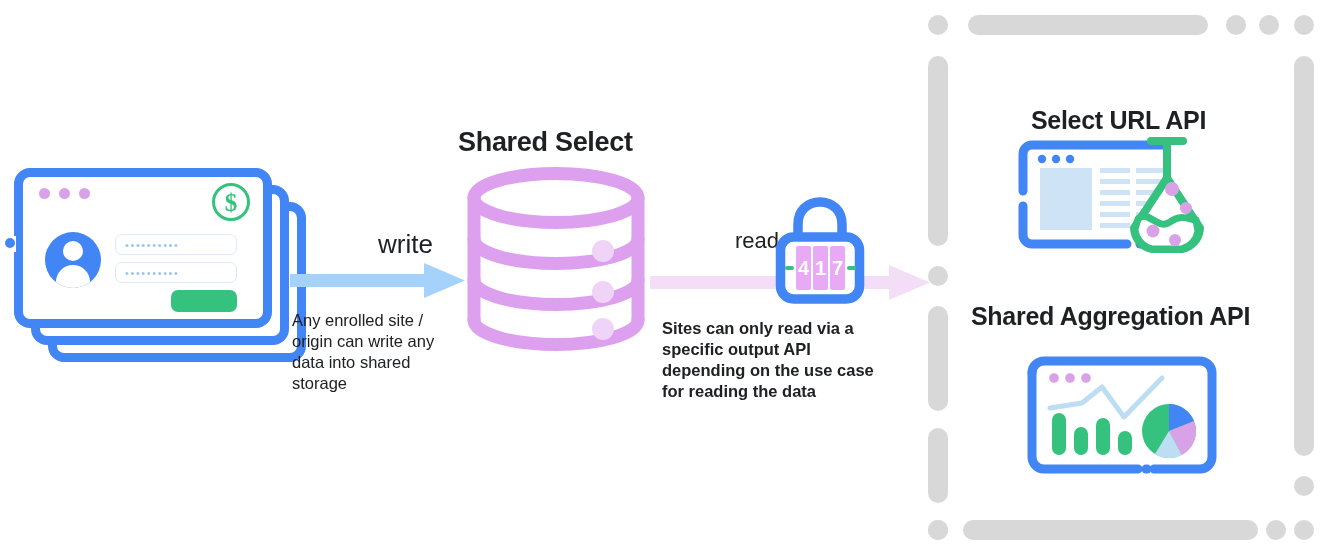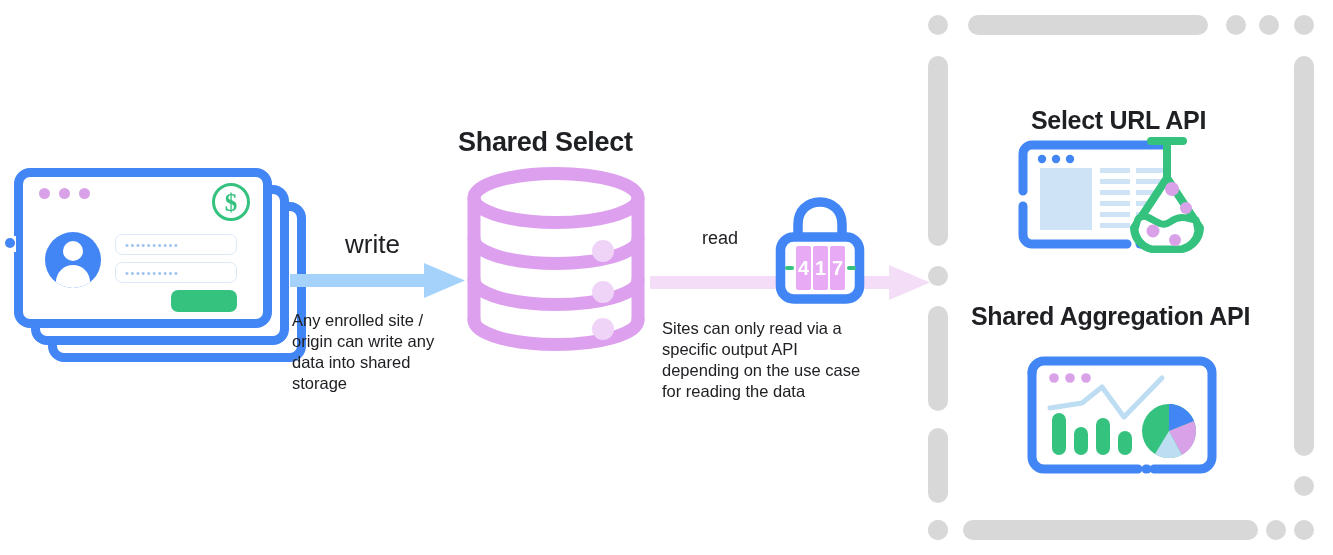--- a/index.html
+++ b/index.html
@@ -16,20 +16,21 @@
   .abs{position:absolute;}
   .label-bold{
     font-weight:700;
     color:#1f2023;
     letter-spacing:-0.3px;
     white-space:nowrap;
   }
   .label-plain{
     color:#202124;
     white-space:nowrap;
+    margin-left:33px;
   }
   .para{
     color:#202124;
     font-size:16.5px;
     line-height:21px;
     white-space:pre-line;
   }
 
   
   #cards{left:14px;top:168px;width:290px;height:195px;}
@@ -105,24 +106,24 @@
   
   #write-label{left:345px;top:229px;font-size:26px;}
   #write-arrow{left:290px;top:263px;width:175px;height:35px;}
   #write-caption{left:292px;top:310px;width:175px;}
 
   
   #ss-title{left:458px;top:127px;font-size:27px;}
   #cylinder{left:466px;top:166px;width:180px;height:186px;}
 
   
-  #read-label{left:702px;top:228px;font-size:18px;}
+  #read-label{left:702px;top:228px;font-size:22px;}
   #read-arrow{left:650px;top:265px;width:280px;height:35px;}
   #lock{left:774px;top:196px;width:92px;height:108px;}
-  #read-caption{left:662px;top:318px;width:250px;}
+  #read-caption{left:662px;top:318px;width:250px;font-weight:bold;}
 
   
   #panel{left:921px;top:8px;width:404px;height:538px;}
   .dash{position:absolute;background:#D8D8D8;border-radius:99px;}
 
   #sel-title{left:1031px;top:88px;font-size:25px;margin-top:18px;}
   #sel-icon{left:1014px;top:136px;width:215px;height:118px;}
 
   #pa-title{left:971px;top:302px;font-size:25px;}
   #pa-icon{left:1026px;top:355px;width:192px;height:125px;}

